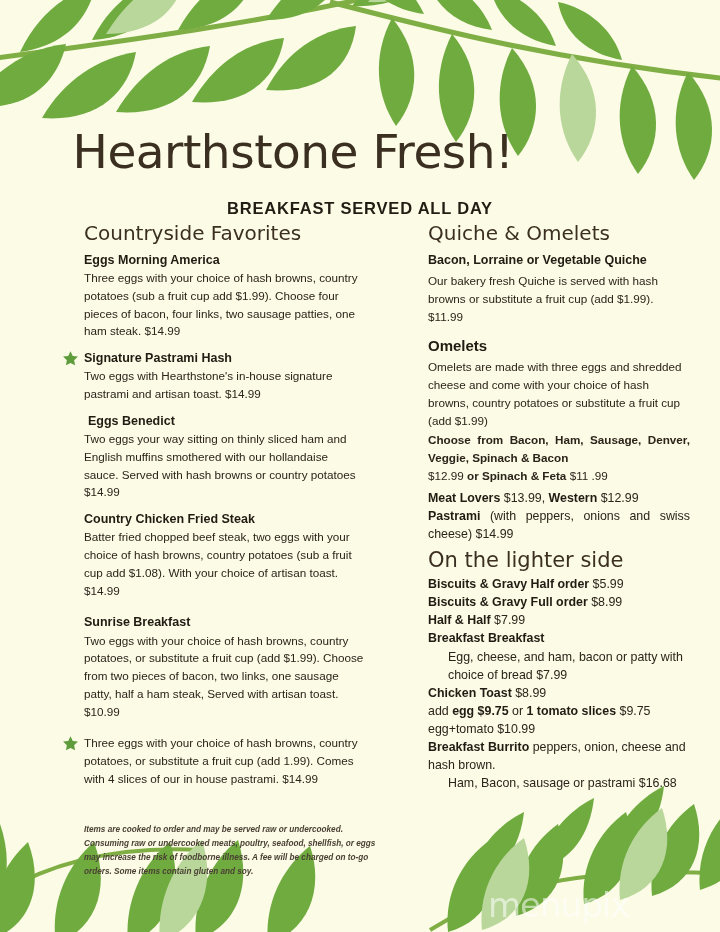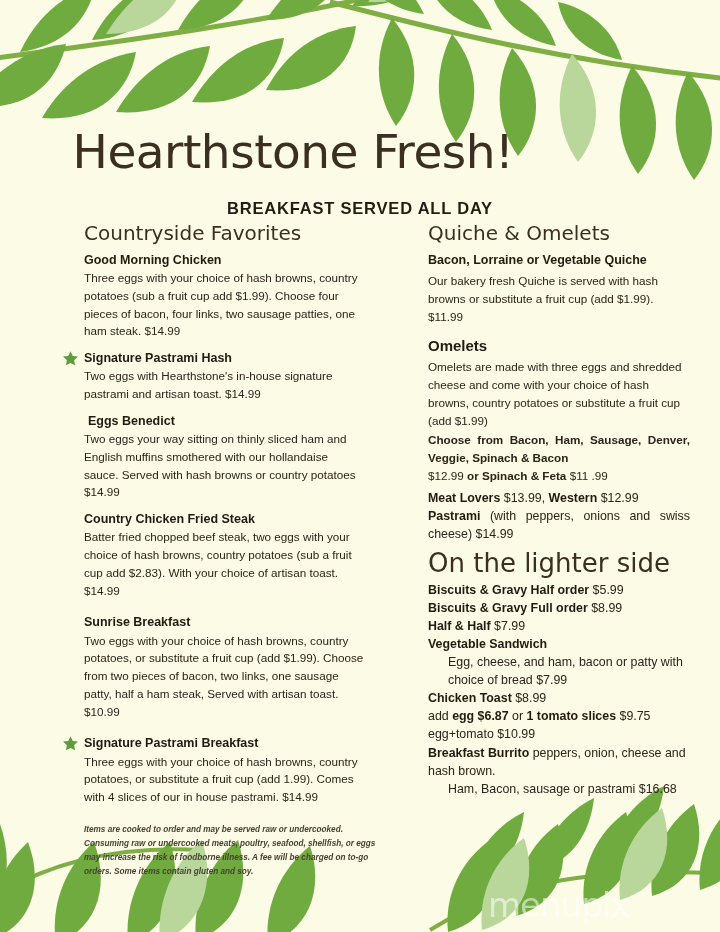--- a/index.html
+++ b/index.html
@@ -32,21 +32,21 @@
   
   .col{position:absolute;top:222px;}
   .col-left{left:84px;width:280px;}
   .col-right{left:428px;width:262px;}
 
   .sec-head{
     font-family:"DejaVu Sans", sans-serif;
     font-size:20px;font-weight:400;color:#3b2f21;
     margin:0 0 7px 0;line-height:1.1;
   }
-  .sec-head.lighter{font-size:26px;margin-top:4px;margin-bottom:3px;}
+  .sec-head.lighter{font-size:21px;margin-top:4px;margin-bottom:3px;}
 
   .sub-head{
     font-size:12.5px;font-weight:bold;color:#211b12;
     margin:0;line-height:1.45;
   }
   .sub-head.big{font-size:15px;margin-top:10px;margin-bottom:1px;}
   .sub-head.spec{font-size:16px;margin-top:8px;margin-bottom:4px;letter-spacing:.2px;}
 
   .desc{
     font-size:11.7px;line-height:1.52;color:#2c241a;margin:0 0 0 0;
@@ -177,52 +177,51 @@
     </svg>
   </div>
 
   <div class="title">Hearthstone Fresh!</div>
   <div class="subtitle">BREAKFAST SERVED ALL DAY</div>
 
   <div class="col col-left">
     <div class="sec-head">Countryside Favorites</div>
 
     <div class="item">
-      <div class="sub-head">Good Morning Chicken</div>
+      <div class="sub-head">Eggs Morning America</div>
       <div class="desc">Three eggs with your choice of hash browns, country potatoes (sub a fruit cup add $1.99). Choose four pieces of bacon, four links, two sausage patties, one ham steak.  $14.99</div>
     </div>
 
     <div class="item star-item">
       <svg class="star" viewBox="0 0 24 24">
           <path fill="#5e9c3c" d="M12 1.6l3.2 6.8 7.3 .9-5.4 5.1 1.4 7.3L12 18.2 5.5 21.7l1.4-7.3L1.5 9.3l7.3-.9z"></path>
         </svg>
       <div class="sub-head">Signature Pastrami Hash</div>
       <div class="desc">Two eggs with Hearthstone's in-house signature pastrami and artisan toast. $14.99</div>
     </div>
 
     <div class="item">
       <div class="sub-head" style="padding-left:4px">Eggs Benedict</div>
       <div class="desc">Two eggs your way sitting on thinly sliced ham and English muffins smothered with our hollandaise sauce. Served with hash browns or country potatoes $14.99</div>
     </div>
 
     <div class="item">
       <div class="sub-head">Country Chicken Fried Steak</div>
-      <div class="desc">Batter fried chopped beef steak, two eggs with your choice of hash browns, country potatoes (sub a fruit cup add $2.83). With your choice of artisan toast. $14.99</div>
+      <div class="desc">Batter fried chopped beef steak, two eggs with your choice of hash browns, country potatoes (sub a fruit cup add $1.08). With your choice of artisan toast. $14.99</div>
     </div>
 
     <div class="item" style="margin-top:14px">
       <div class="sub-head">Sunrise Breakfast</div>
       <div class="desc">Two eggs with your choice of hash browns, country potatoes, or substitute a fruit cup (add $1.99). Choose from two pieces of bacon, two links, one sausage patty, half a ham steak, Served with artisan toast. $10.99</div>
     </div>
 
     <div class="item star-item" style="margin-top:14px">
       <svg class="star" viewBox="0 0 24 24">
           <path fill="#5e9c3c" d="M12 1.6l3.2 6.8 7.3 .9-5.4 5.1 1.4 7.3L12 18.2 5.5 21.7l1.4-7.3L1.5 9.3l7.3-.9z"></path>
         </svg>
-      <div class="sub-head">Signature Pastrami Breakfast</div>
       <div class="desc">Three eggs with your choice of hash browns, country potatoes, or substitute a fruit cup (add 1.99). Comes with 4 slices of our in house pastrami. $14.99</div>
     </div>
   </div>
 
   <div class="col col-right">
     <div class="sec-head">Quiche &amp; Omelets</div>
 
     <div class="item">
       <div class="sub-head" style="margin-bottom:3px">Bacon, Lorraine or Vegetable Quiche</div>
       <div class="desc">Our bakery fresh Quiche is served with hash browns or substitute a fruit cup (add $1.99). $11.99</div>
@@ -239,25 +238,25 @@
       <div class="line"><b>Meat Lovers</b> <span>$13.99,</span> <b>Western</b> <span>$12.99</span></div>
       <div class="line just" style="text-align:justify"><b>Pastrami</b> <span>(with peppers, onions and swiss cheese) $14.99</span></div>
     </div>
 
     <div class="item tight" style="margin-top:6px">
       <div class="sec-head lighter">On the lighter side</div>
 
       <div class="line"><b>Biscuits &amp; Gravy Half order</b> <span>$5.99</span></div>
       <div class="line"><b>Biscuits &amp; Gravy Full order</b> <span>$8.99</span></div>
       <div class="line"><b>Half &amp; Half</b> <span>$7.99</span></div>
-      <div class="line"><b>Vegetable Sandwich</b></div>
+      <div class="line"><b>Breakfast Breakfast</b></div>
       <div class="line indent">Egg, cheese, and ham, bacon or patty with choice of bread $7.99</div>
       <div class="line"><b>Chicken Toast</b><span> $8.99</span></div>
 
-      <div class="line"><span> add </span><b>egg $6.87</b><span> or </span><b>1 tomato slices</b><span> $9.75</span></div>
+      <div class="line"><span> add </span><b>egg $9.75</b><span> or </span><b>1 tomato slices</b><span> $9.75</span></div>
       <div class="line">egg+tomato $10.99</div>
 
       <div class="line"><b>Breakfast Burrito</b><span> peppers, onion, cheese and hash brown.</span></div>
       <div class="line indent">Ham, Bacon, sausage or pastrami $16.68</div>
     </div>
   </div>
 
   <div class="disclaimer">Items are cooked to order and may be served raw or undercooked. Consuming raw or undercooked meats, poultry, seafood, shellfish, or eggs may increase the risk of foodborne illness. A fee will be charged on to-go orders. Some items contain gluten and soy.</div>
 
   <div class="watermark">menupix</div>

